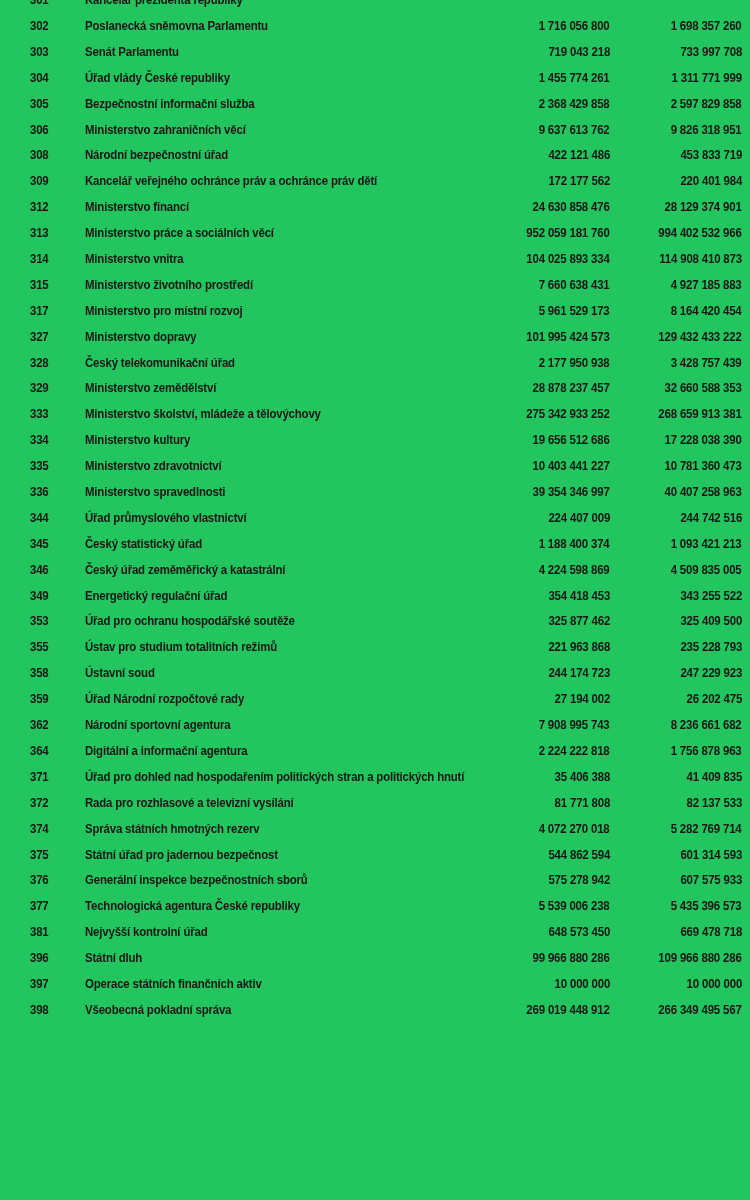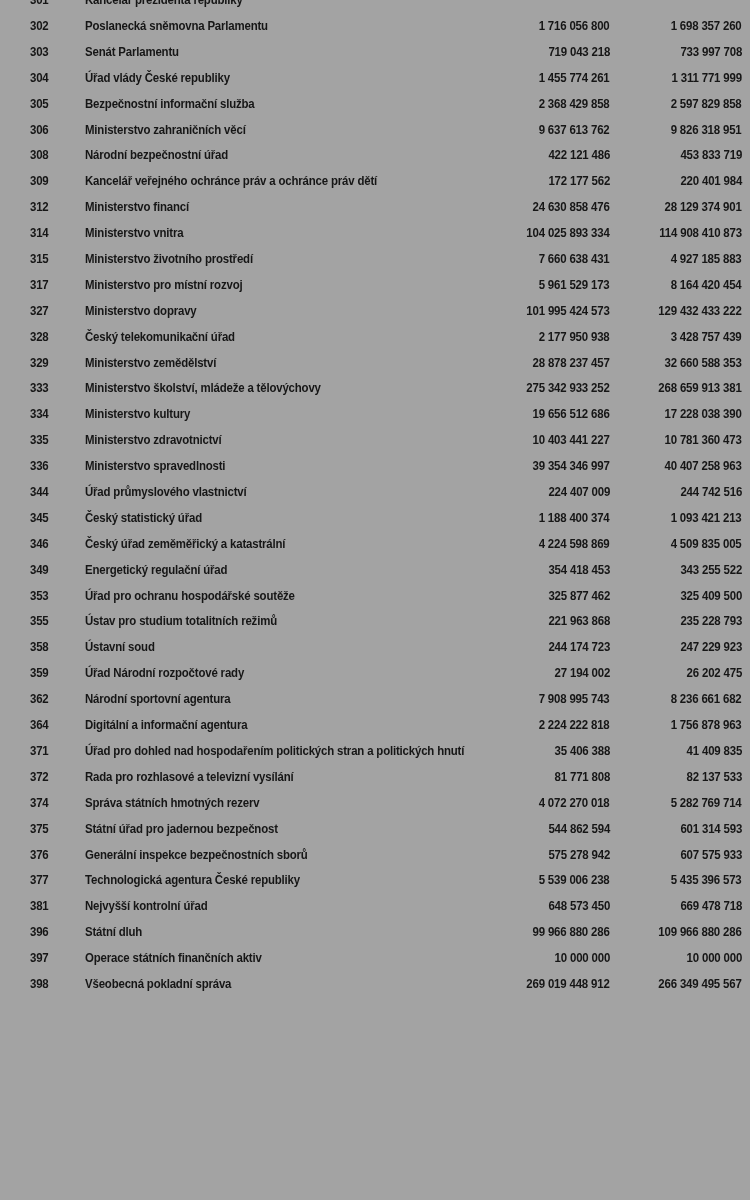--- a/index.html
+++ b/index.html
@@ -11,21 +11,21 @@
     height: 1200px;
     background: #ffffff;
     overflow: hidden;
     font-family: "Liberation Sans", sans-serif;
   }
   .page {
     position: relative;
     width: 750px;
     height: 1200px;
     overflow: hidden;
-    background: #a3a3a3;
+    background: #22c55e;
   }
   .tbl {
     position: absolute;
     left: 0;
     top: -12.9px;
     width: 750px;
   }
   .row {
     position: relative;
     height: 25.9px;
@@ -109,20 +109,26 @@
     <span class="cell v2">220 401 984</span>
   </div>
 
   <div class="row">
     <span class="cell num">312</span>
     <span class="cell name">Ministerstvo financí</span>
     <span class="cell v1">24 630 858 476</span>
     <span class="cell v2">28 129 374 901</span>
   </div>
 
+  <div class="row">
+    <span class="cell num">313</span>
+    <span class="cell name">Ministerstvo práce a sociálních věcí</span>
+    <span class="cell v1">952 059 181 760</span>
+    <span class="cell v2">994 402 532 966</span>
+  </div>
 
   <div class="row">
     <span class="cell num">314</span>
     <span class="cell name">Ministerstvo vnitra</span>
     <span class="cell v1">104 025 893 334</span>
     <span class="cell v2">114 908 410 873</span>
   </div>
 
   <div class="row">
     <span class="cell num">315</span>

